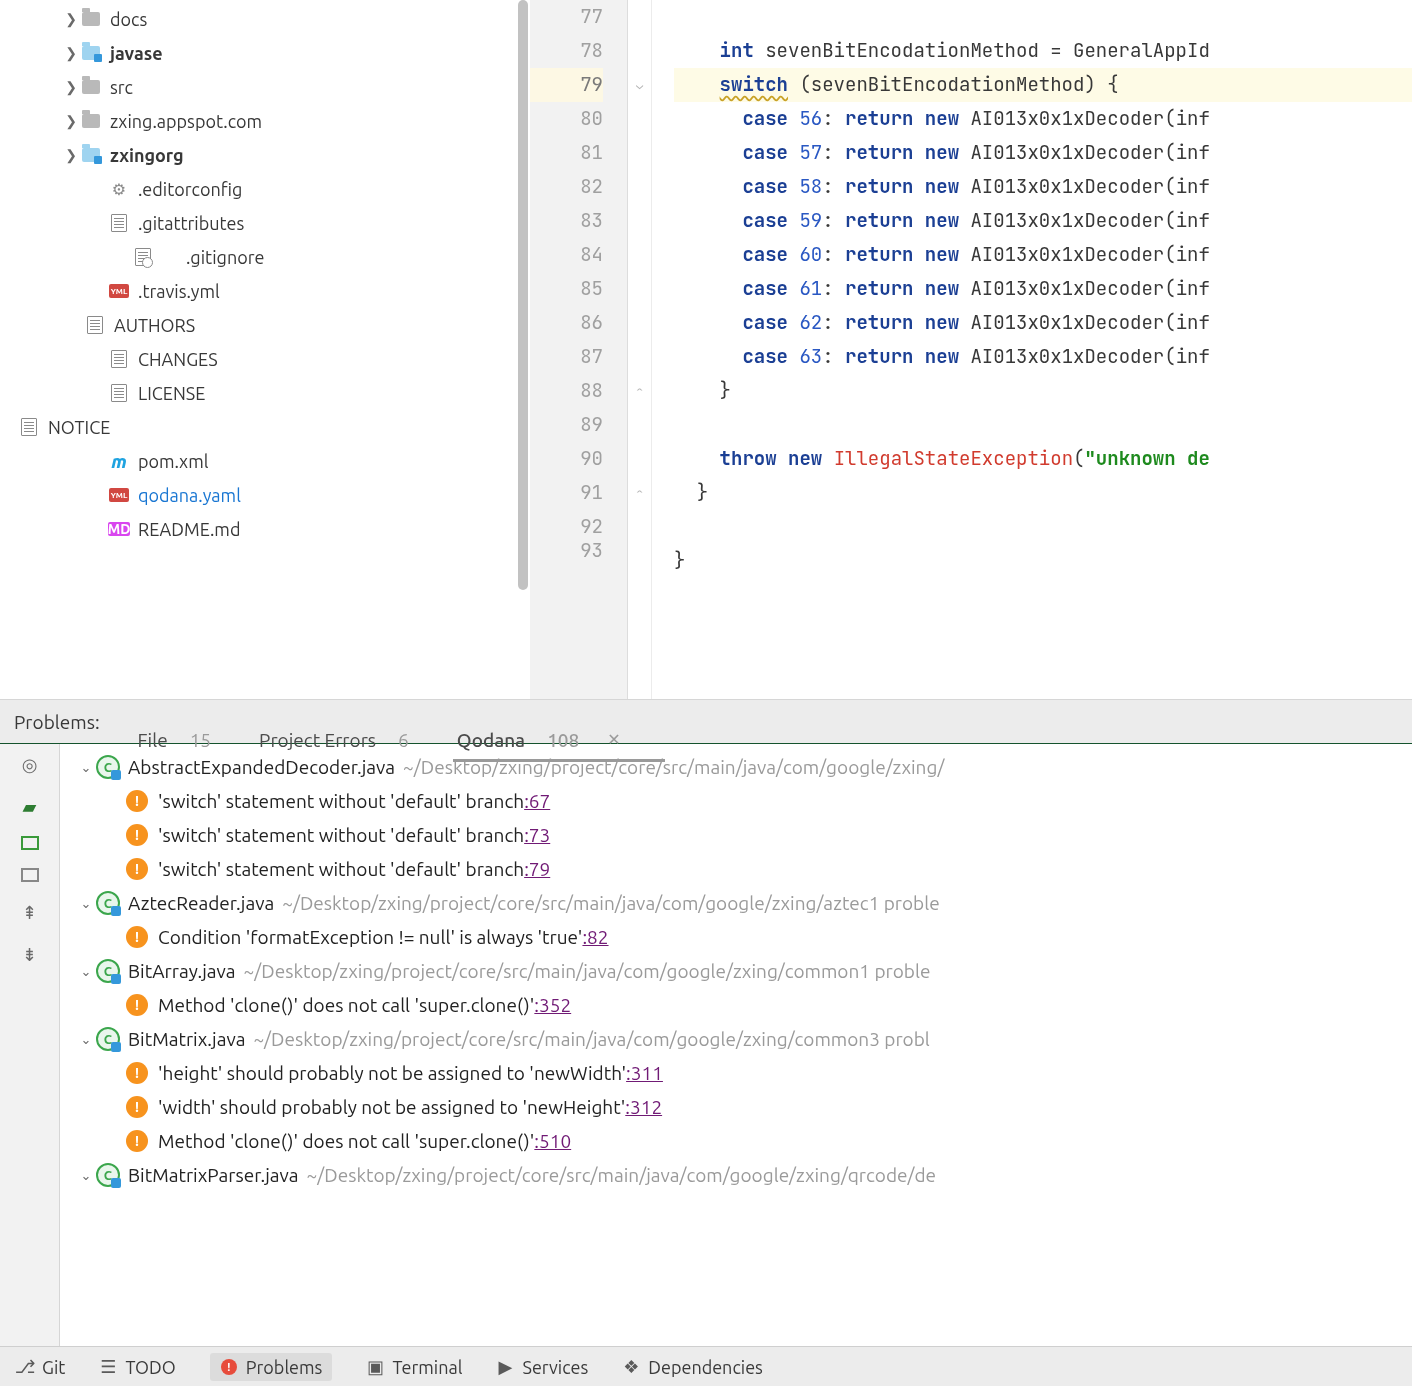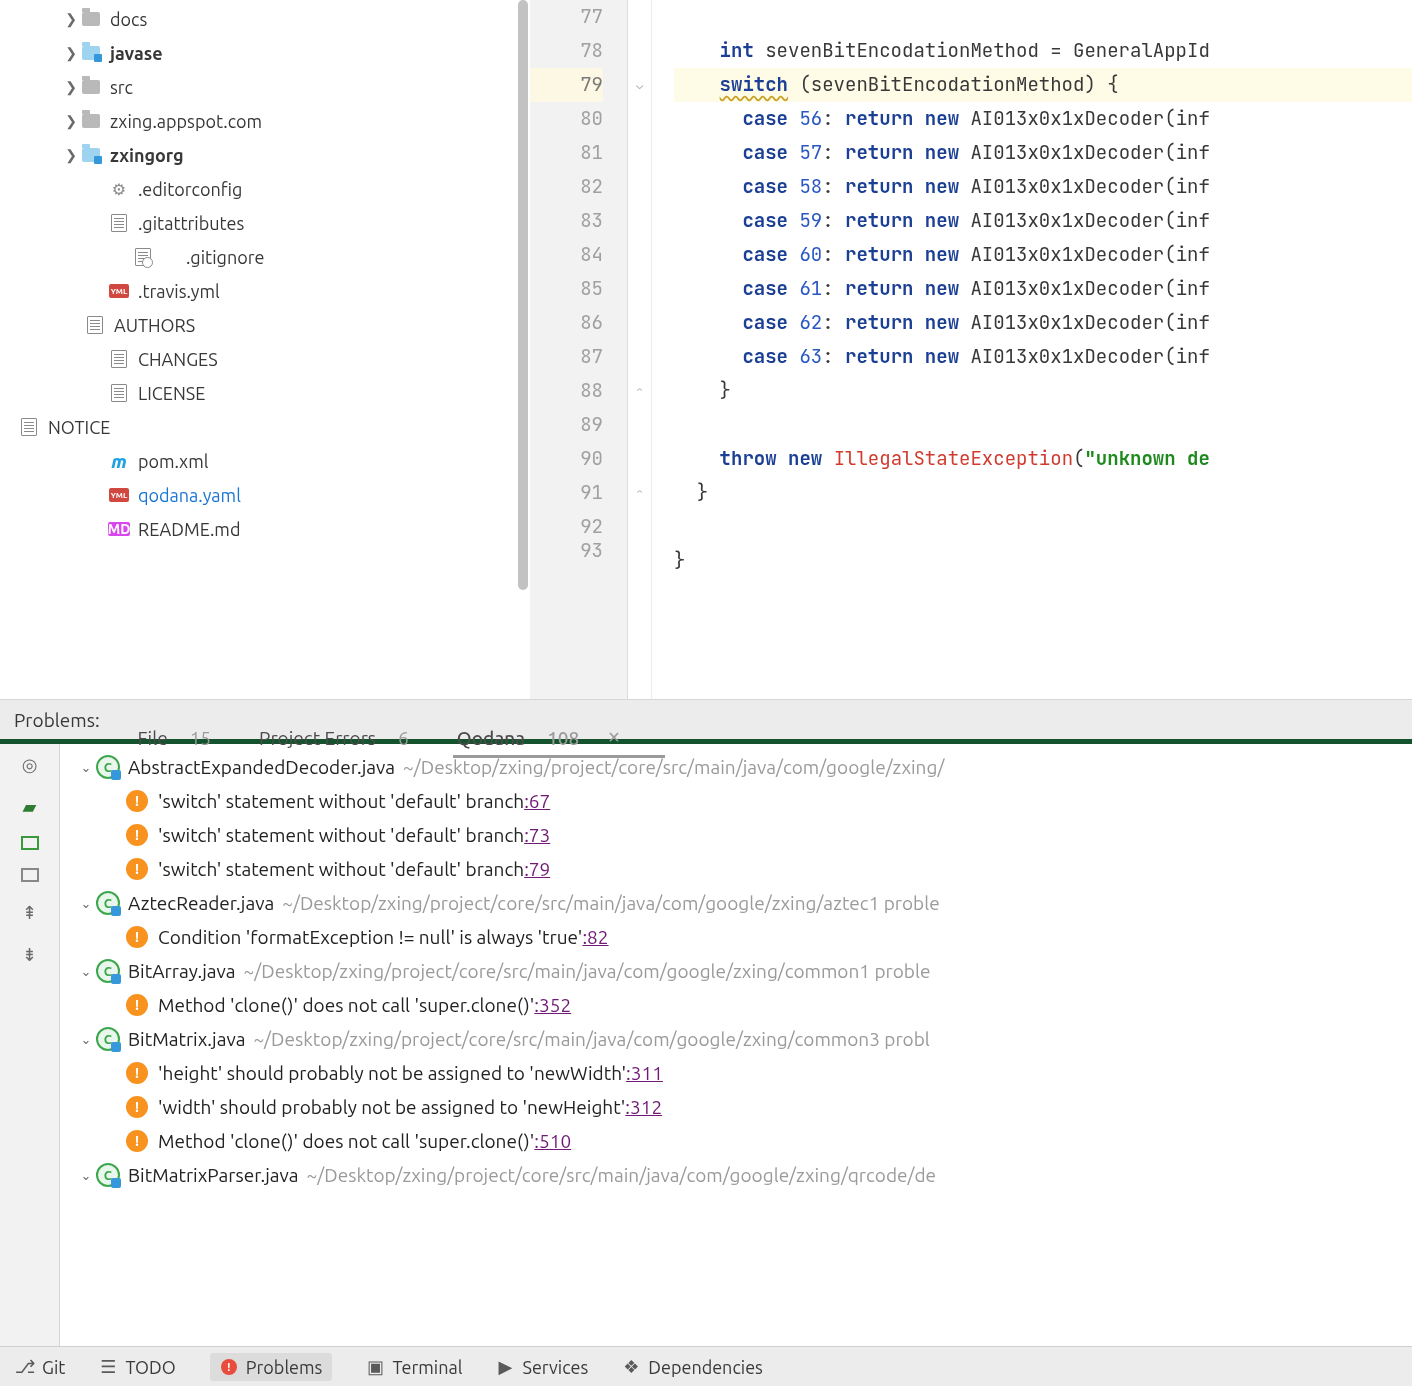--- a/index.html
+++ b/index.html
@@ -110,21 +110,21 @@
 .tk-err{ color:#d13b2e; }
 .tk-wave{ text-decoration: underline wavy #c9a227; text-underline-offset:4px;}
 
 
 .problems-header{
   height:44px;
   background:#ececec;
   display:flex;
   align-items:center;
   padding-left:14px;
-  border-bottom:5px solid #14532d;
+  border-bottom:1px solid #14532d;
   font-size:19px;
   gap: 34px;
 }
 .problems-header .ph-tab{ display:flex;align-items:center;gap:22px;color:#4b4b4b; padding:4px 4px; height:100%;margin-top:36px;}
 .problems-header .count{ color:#9a9a9a;}
 .problems-header .ph-tab.active{ position:relative; font-weight:500;}
 .problems-header .ph-tab.active::after{content:"";position:absolute;left:0;right:-40px;bottom:-1px;height:3px;background:#9a9a9a;}
 .problems-header .close-x{ color:#9a9a9a; margin-left:6px; font-size:16px;}
 .ph-label-strong{ color:#383838;}
 

